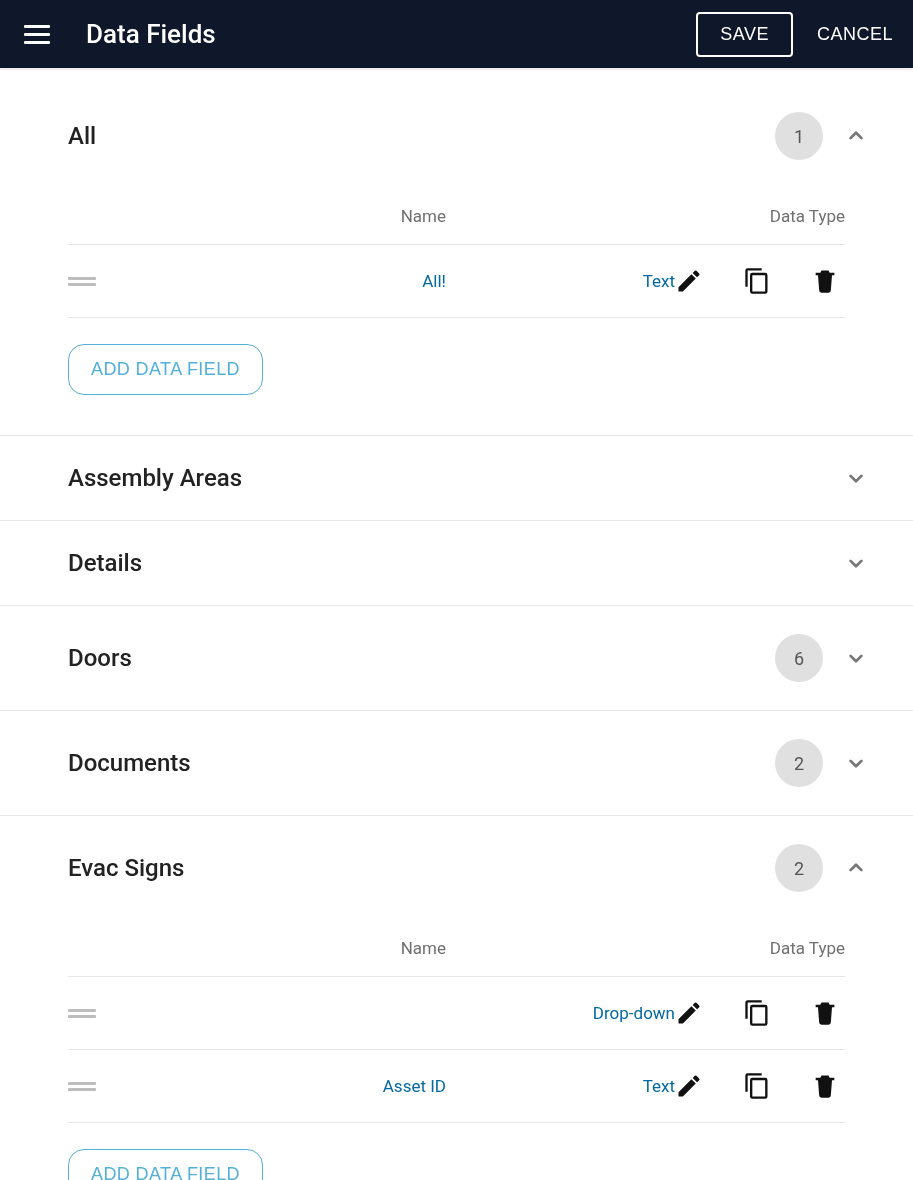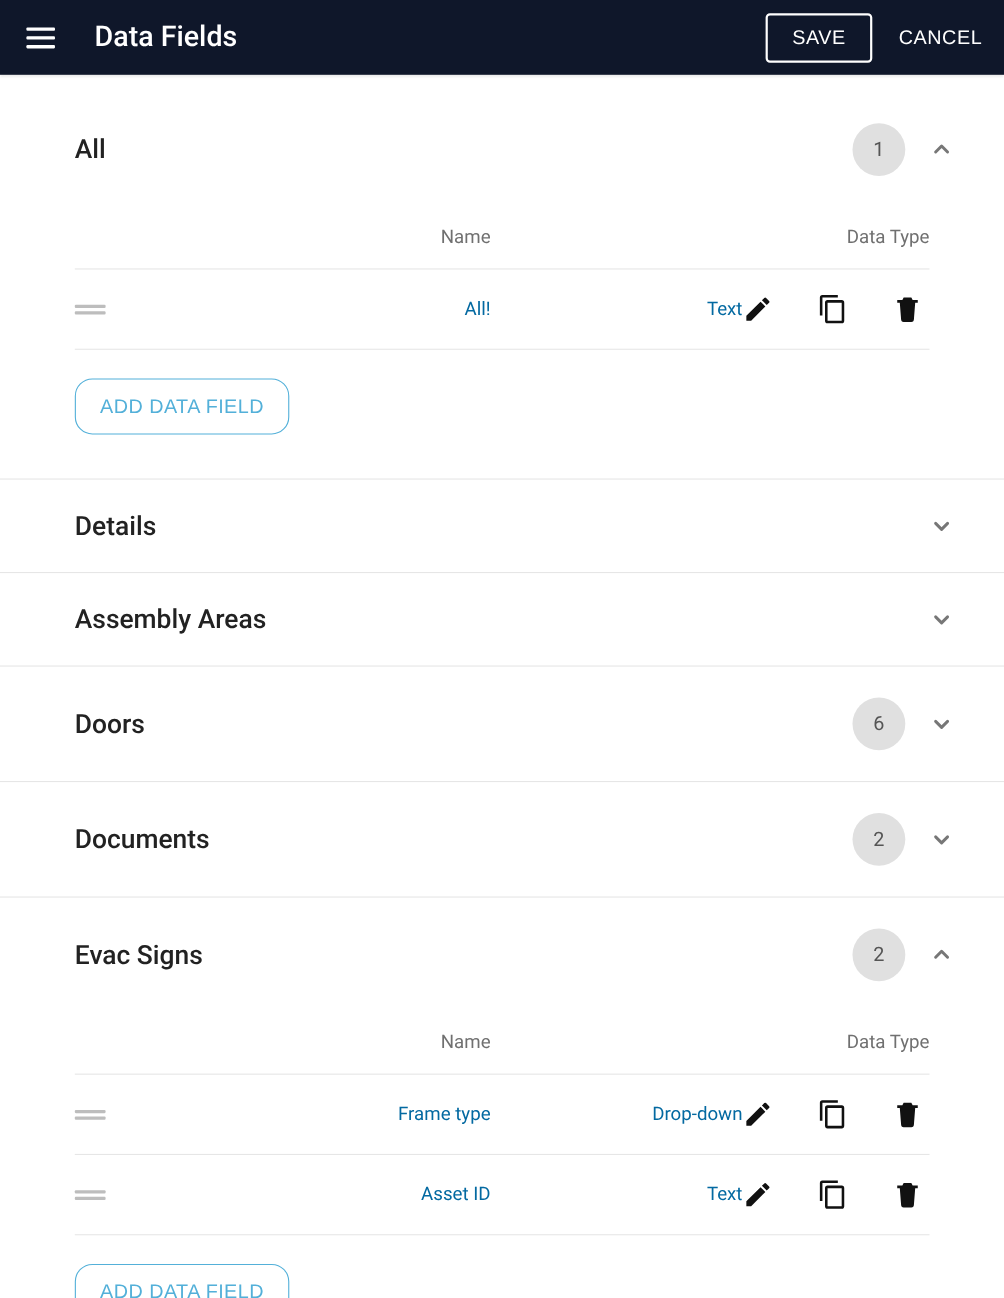--- a/index.html
+++ b/index.html
@@ -203,33 +203,33 @@
                 </svg>
               </span>
   </div>
   </div>
         </div>
       </div>
       <button class="add-btn">ADD DATA FIELD</button>
   </div>
     <div class="sect">
     <div class="sect-header ">
+      <div class="sect-title">Assembly Areas</div>
+
+      <span class="chev">
+          <svg viewBox="0 0 24 24">
+            <use href="#i-down"></use>
+          </svg>
+        </span>
+    </div>
+
+  </div>
+    <div class="sect">
+    <div class="sect-header ">
       <div class="sect-title">Details</div>
-
-      <span class="chev">
-          <svg viewBox="0 0 24 24">
-            <use href="#i-down"></use>
-          </svg>
-        </span>
-    </div>
-
-  </div>
-    <div class="sect">
-    <div class="sect-header ">
-      <div class="sect-title">Assembly Areas</div>
 
       <span class="chev">
           <svg viewBox="0 0 24 24">
             <use href="#i-down"></use>
           </svg>
         </span>
     </div>
 
   </div>
     <div class="sect">
@@ -274,21 +274,20 @@
           <div class="col-type">Data Type</div>
         </div>
         <div class="table-body">
           <div class="table-row">
     <div class="col-drag">
               <div class="drag-handle">
                 <span></span>
                 <span></span>
               </div>
             </div>
-    <div class="col-name">Frame type</div>
     <div class="col-type">Drop-down</div>
     <div class="col-actions">
     <span class="icon-btn">
                 <svg viewBox="0 0 24 24">
                   <use href="#i-edit"></use>
                 </svg>
               </span>
     <span class="icon-btn">
                 <svg viewBox="0 0 24 24">
                   <use href="#i-copy"></use>

